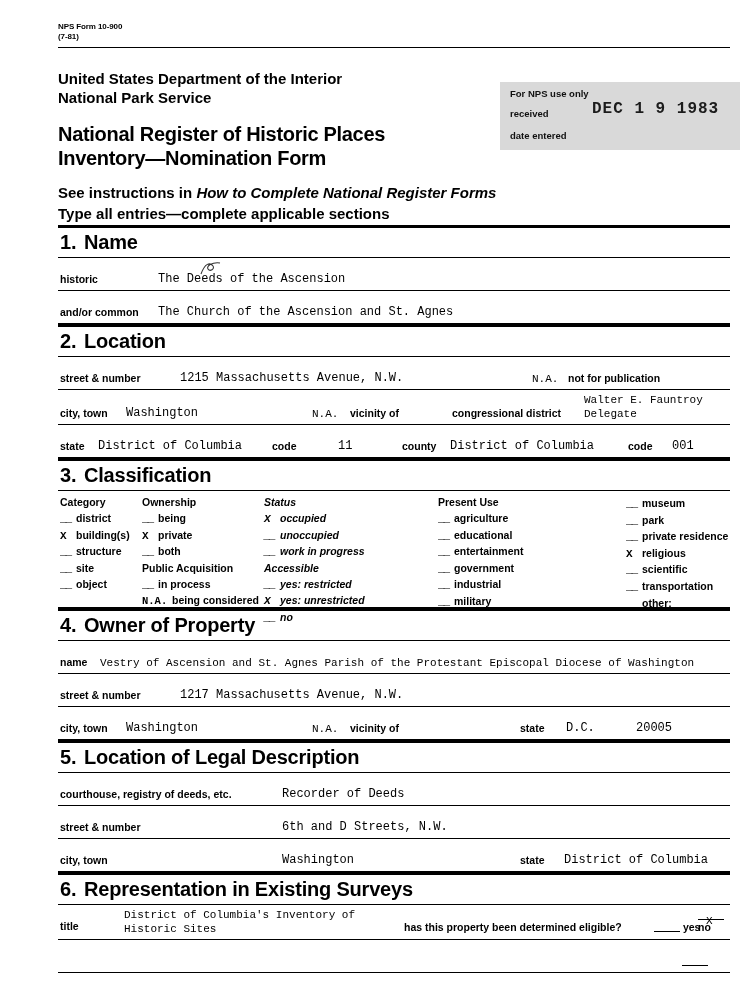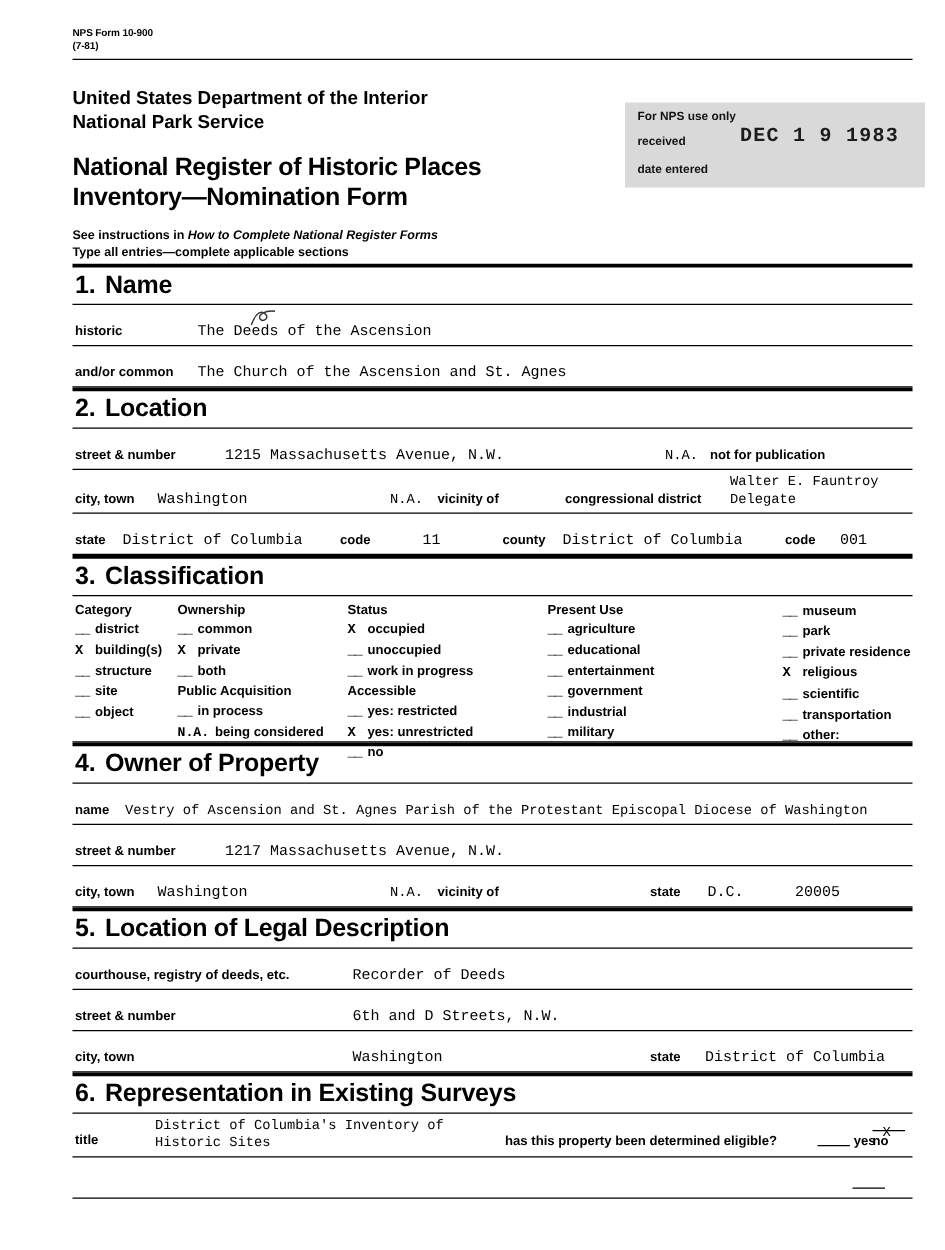--- a/index.html
+++ b/index.html
@@ -43,21 +43,21 @@
   }
   .title-big {
     margin-top: 14px;
     font-size: 20px;
     font-weight: bold;
     line-height: 1.2;
     letter-spacing: -0.3px;
   }
   .instr {
     margin-top: 12px;
-    font-size: 10px;
+    font-size: 15px;
     font-weight: bold;
     line-height: 1.45;
   }
   .instr i { font-style: italic; }
 
   
   .nps-box {
     position: absolute;
     left: 500px;
     top: 82px;
@@ -179,21 +179,21 @@
     display: inline-block;
     width: 30px;
     font-family: "Liberation Mono", monospace;
     font-size: 10.5px;
   }
   .opt .txt { font-weight: bold; }
 
   
   .c1 { left: 2px; width: 110px; }
   .c2 { left: 84px; width: 128px; }
-  .c3 { left: 220px; width: 160px; }
+  .c3 { left: 206px; width: 160px; font-style: italic; }
   .c4 { left: 380px; width: 182px; }
   .c5 { left: 568px; width: 120px; }
 
   .underline-short {
     display: inline-block;
     border-bottom: 1px solid #000;
     width: 26px;
     height: 11px;
     vertical-align: -1px;
   }
@@ -303,21 +303,21 @@
         <span class="hd">Category</span>
         <span class="opt"><span class="mark blank"></span><span class="txt">district</span></span>
         <span class="opt"><span class="mark">X</span><span class="txt">building(s)</span></span>
         <span class="opt"><span class="mark blank"></span><span class="txt">structure</span></span>
         <span class="opt"><span class="mark blank"></span><span class="txt">site</span></span>
         <span class="opt"><span class="mark blank"></span><span class="txt">object</span></span>
       </div>
 
       <div class="col c2">
         <span class="hd">Ownership</span>
-        <span class="opt"><span class="mark blank"></span><span class="txt">common</span></span>
+        <span class="opt"><span class="mark blank"></span><span class="txt">being</span></span>
         <span class="opt"><span class="mark">X</span><span class="txt">private</span></span>
         <span class="opt"><span class="mark blank"></span><span class="txt">both</span></span>
         <span class="hd">Public Acquisition</span>
         <span class="opt"><span class="mark blank"></span><span class="txt">in process</span></span>
         <span class="opt"><span class="na">N.A.</span><span class="txt">being considered</span></span>
       </div>
 
       <div class="col c3">
         <span class="hd">Status</span>
         <span class="opt"><span class="mark">X</span><span class="txt">occupied</span></span>

